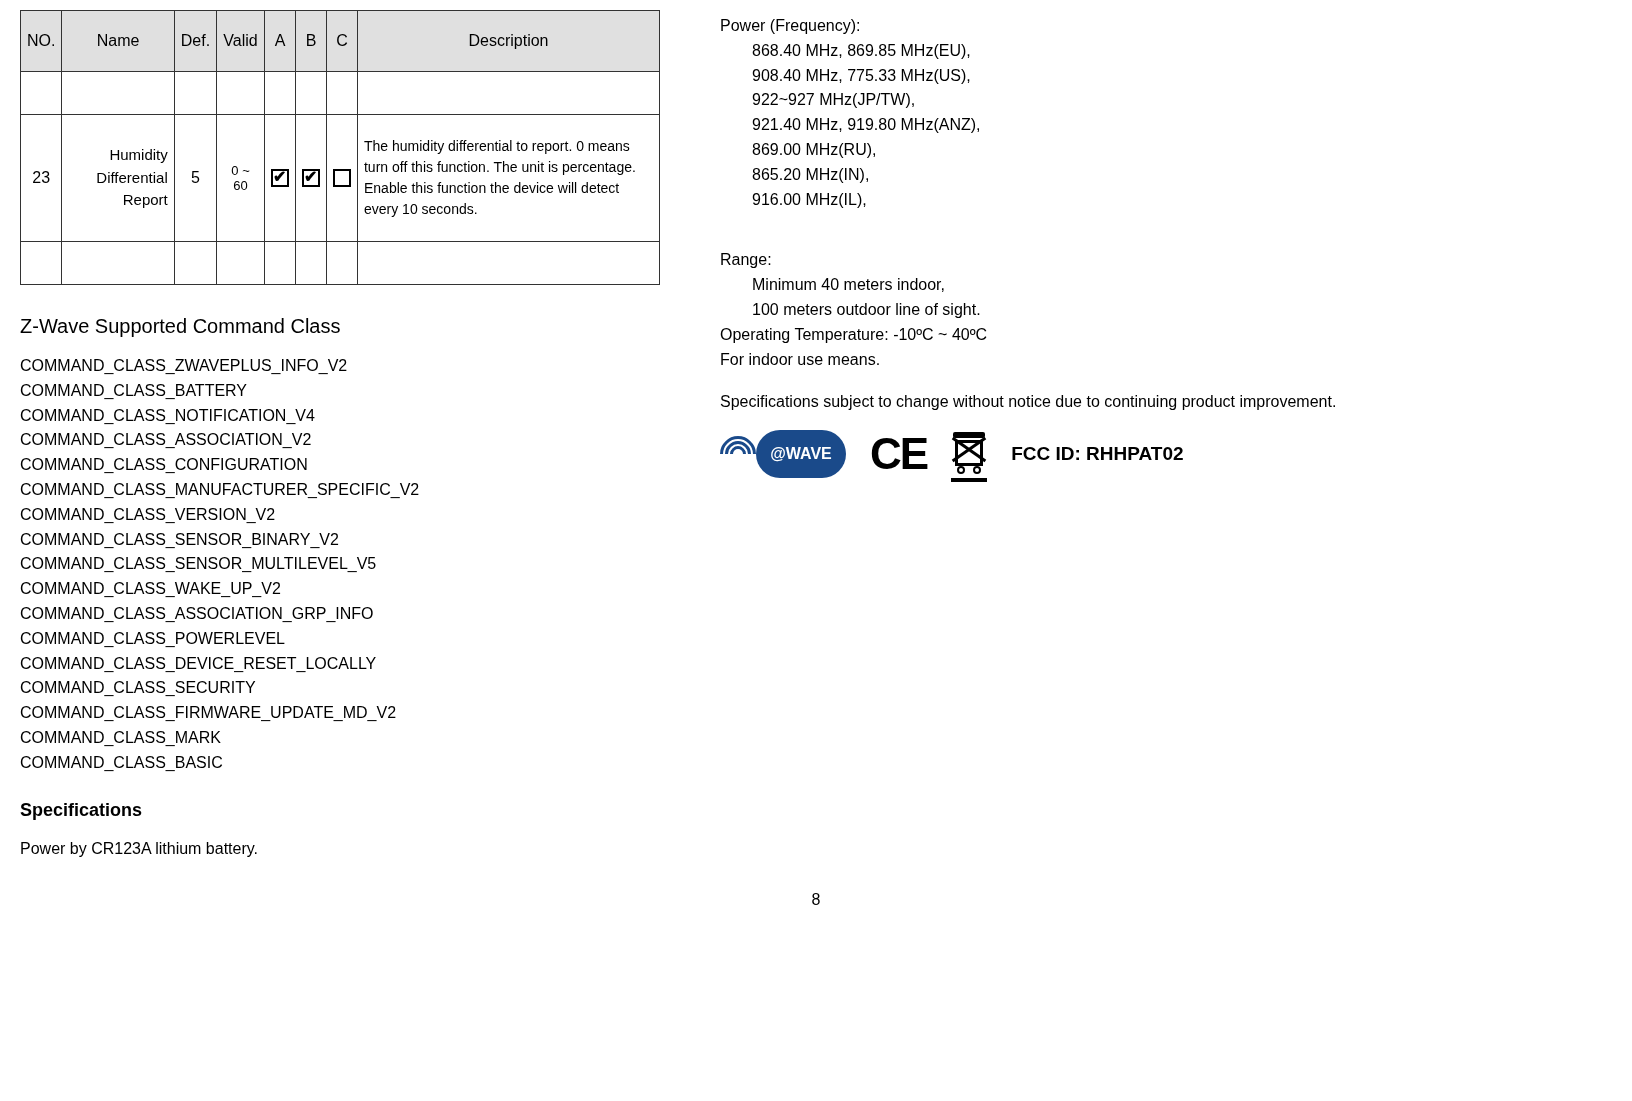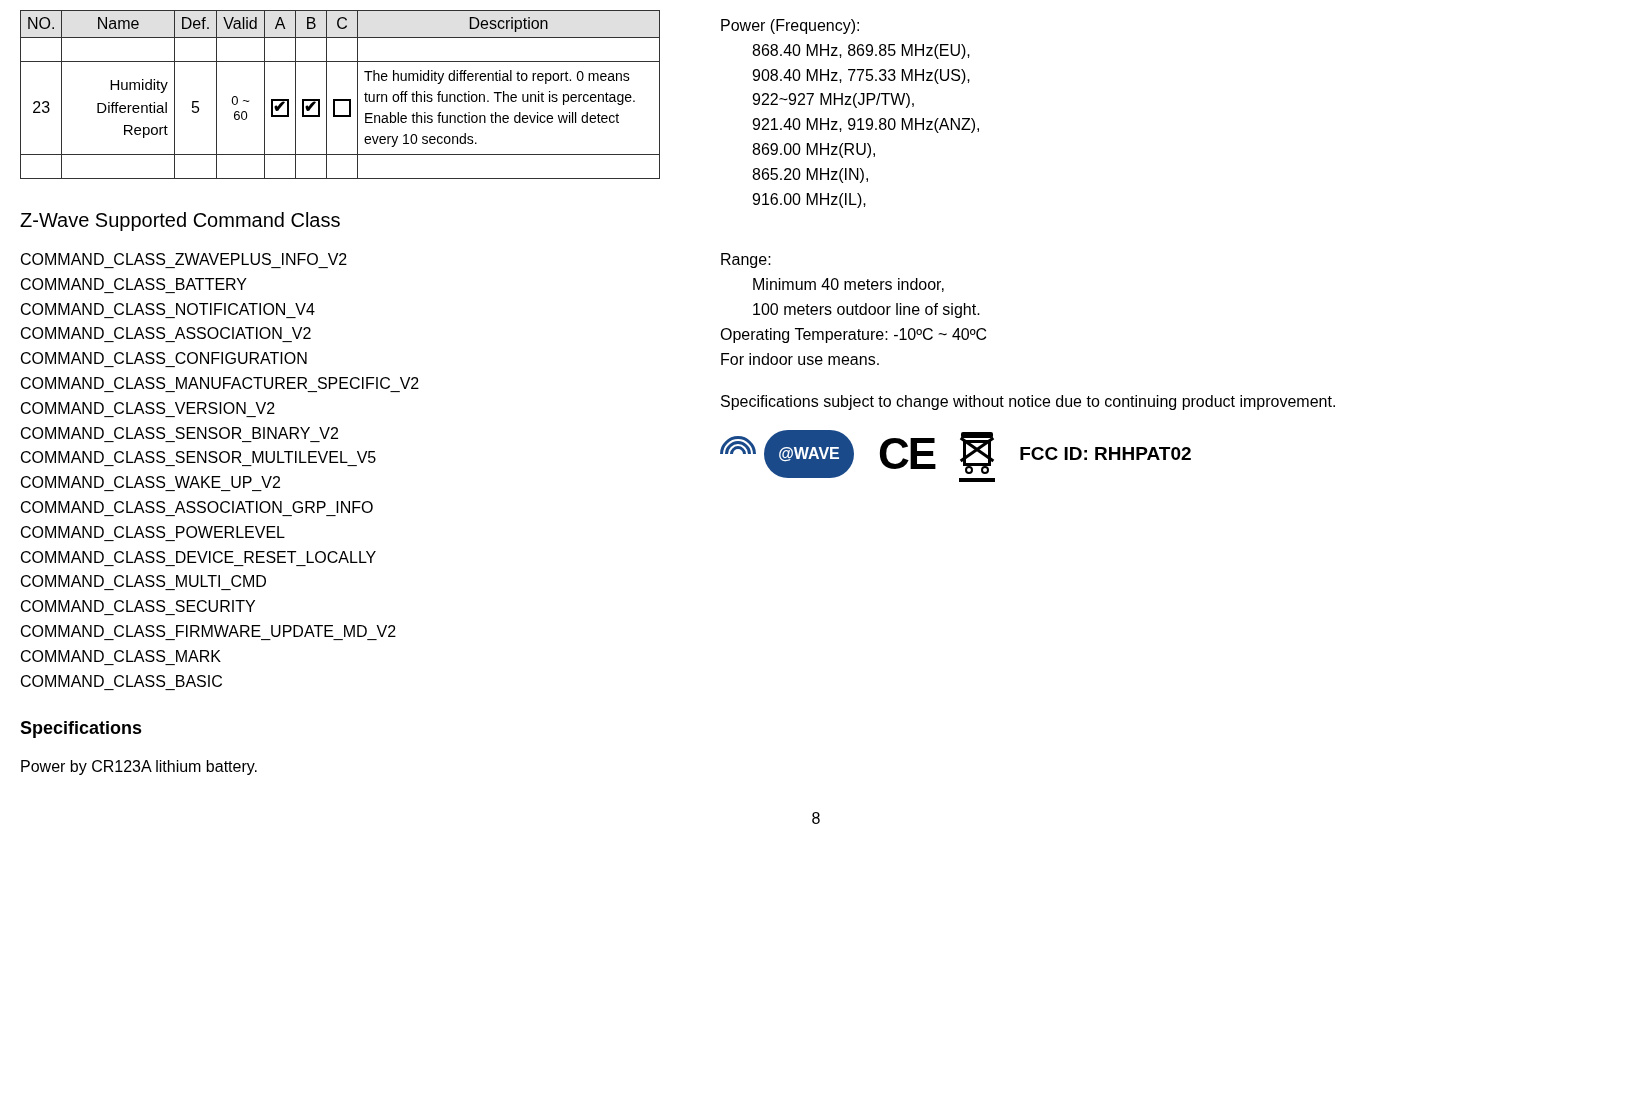--- a/index.html
+++ b/index.html
@@ -26,21 +26,21 @@
       flex: 1;
       padding-top: 4px;
     }
     table {
       border-collapse: collapse;
       width: 100%;
       margin-bottom: 30px;
     }
     th, td {
       border: 1px solid #333;
-      padding: 4px 6px;
+      padding: 21px 6px;
       vertical-align: middle;
       text-align: center;
     }
     th {
       background: #e0e0e0;
       font-weight: normal;
     }
     td.name-cell {
       text-align: right;
       font-size: 15px;
@@ -93,21 +93,20 @@
     }
     .cert-row {
       display: flex;
       align-items: center;
       gap: 24px;
       margin-top: 14px;
     }
     .zwave-logo {
       display: flex;
       align-items: center;
-      gap: 8px;
     }
     .zwave-arcs {
       width: 36px;
       height: 36px;
       position: relative;
     }
     .zwave-arcs span {
       position: absolute;
       border: 3px solid #1a4a8a;
       border-right-color: transparent;
@@ -265,21 +264,20 @@
         <div>COMMAND_CLASS_ASSOCIATION_V2</div>
         <div>COMMAND_CLASS_CONFIGURATION</div>
         <div>COMMAND_CLASS_MANUFACTURER_SPECIFIC_V2</div>
         <div>COMMAND_CLASS_VERSION_V2</div>
         <div>COMMAND_CLASS_SENSOR_BINARY_V2</div>
         <div>COMMAND_CLASS_SENSOR_MULTILEVEL_V5</div>
         <div>COMMAND_CLASS_WAKE_UP_V2</div>
         <div>COMMAND_CLASS_ASSOCIATION_GRP_INFO</div>
         <div>COMMAND_CLASS_POWERLEVEL</div>
         <div>COMMAND_CLASS_DEVICE_RESET_LOCALLY</div>
-        <div>COMMAND_CLASS_MULTI_CMD</div>
         <div>COMMAND_CLASS_SECURITY</div>
         <div>COMMAND_CLASS_FIRMWARE_UPDATE_MD_V2</div>
         <div>COMMAND_CLASS_MARK</div>
         <div>COMMAND_CLASS_BASIC</div>
       </div>
 
     <h3>Specifications</h3>
 
     <div class="spec-text">Power by CR123A lithium battery.</div>
   </div>

